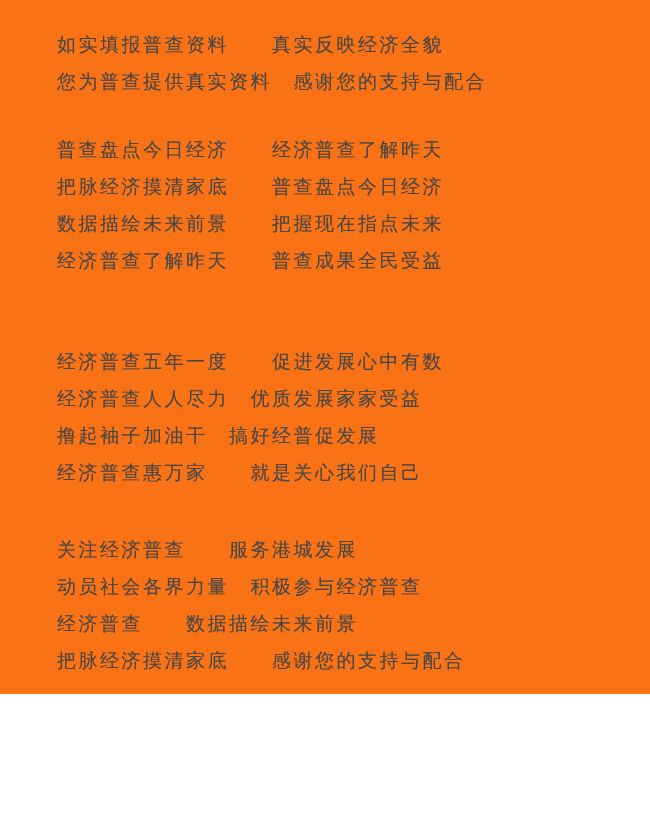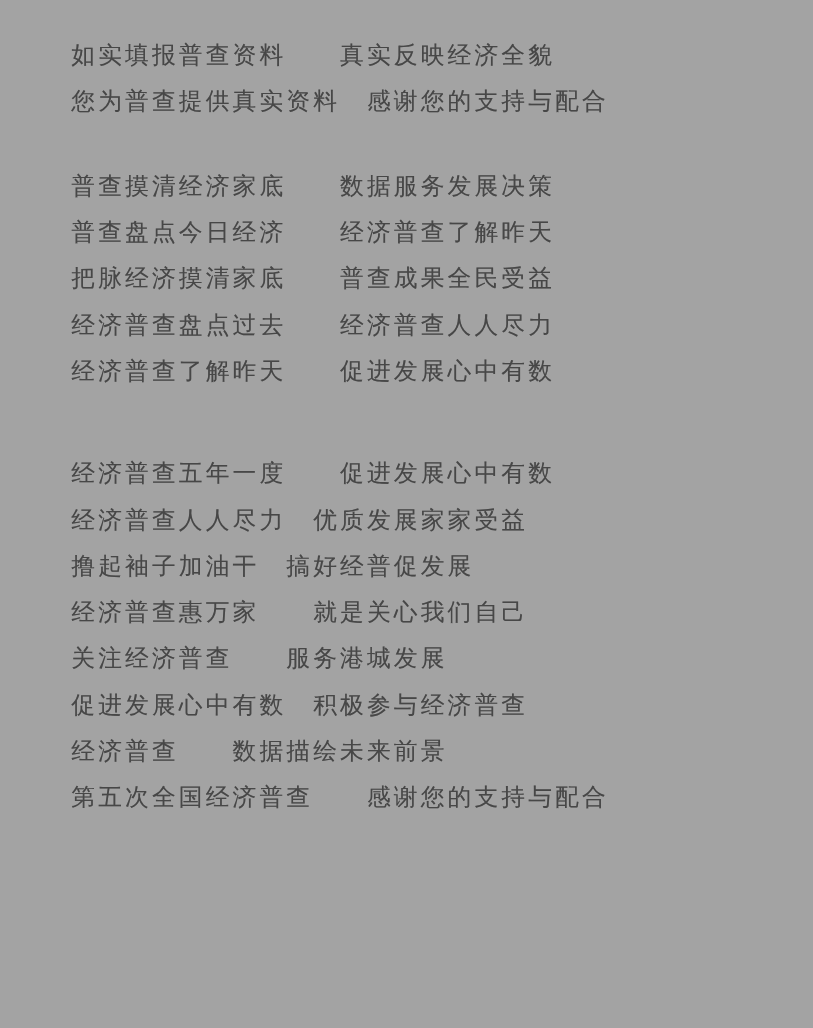--- a/index.html
+++ b/index.html
@@ -4,33 +4,33 @@
 <style>
   html, body {
     margin: 0;
     padding: 0;
     background: #ffffff;
     font-family: "Liberation Serif", "DejaVu Serif", serif;
   }
   .page {
     position: relative;
     width: 650px;
-    height: 822px;
-    background: #a3a3a3;
+    height: 694px;
+    background: #f97316;
     overflow: hidden;
     box-sizing: border-box;
     padding: 26px 20px 0 57px;
   }
   .slogan-group {
     margin: 0;
     padding: 0;
   }
   .slogan-group + .slogan-group.gap-sm { margin-top: 31px; }
-  .slogan-group + .slogan-group.gap-lg { margin-top: 45px; font-family: Liberation Serif, serif; }
-  .slogan-group + .slogan-group.gap-md { }
+  .slogan-group + .slogan-group.gap-lg { margin-top: 64px; font-family: Liberation Serif, serif; }
+  .slogan-group + .slogan-group.gap-md { margin-top: 40px; }
   .slogan-line {
     height: 37px;
     line-height: 37px;
     font-size: 19px;
     letter-spacing: 2.5px;
     color: #474747;
     white-space: nowrap;
     font-weight: 400;
     
     text-shadow: 0 0 0.4px rgba(70,70,70,0.35);
@@ -40,34 +40,33 @@
 <body>
 
 <div class="page">
 
   <div class="slogan-group">
     <div class="slogan-line">如实填报普查资料　　真实反映经济全貌</div>
     <div class="slogan-line">您为普查提供真实资料　感谢您的支持与配合</div>
   </div>
 
   <div class="slogan-group gap-sm">
-    <div class="slogan-line">普查摸清经济家底　　数据服务发展决策</div>
     <div class="slogan-line">普查盘点今日经济　　经济普查了解昨天</div>
-    <div class="slogan-line">把脉经济摸清家底　　普查成果全民受益</div>
-    <div class="slogan-line">经济普查盘点过去　　经济普查人人尽力</div>
-    <div class="slogan-line">经济普查了解昨天　　促进发展心中有数</div>
+    <div class="slogan-line">把脉经济摸清家底　　普查盘点今日经济</div>
+    <div class="slogan-line">数据描绘未来前景　　把握现在指点未来</div>
+    <div class="slogan-line">经济普查了解昨天　　普查成果全民受益</div>
   </div>
 
   <div class="slogan-group gap-lg">
     <div class="slogan-line">经济普查五年一度　　促进发展心中有数</div>
     <div class="slogan-line">经济普查人人尽力　优质发展家家受益</div>
     <div class="slogan-line">撸起袖子加油干　搞好经普促发展</div>
     <div class="slogan-line">经济普查惠万家　　就是关心我们自己</div>
   </div>
 
   <div class="slogan-group gap-md">
     <div class="slogan-line">关注经济普查　　服务港城发展</div>
-    <div class="slogan-line">促进发展心中有数　积极参与经济普查</div>
+    <div class="slogan-line">动员社会各界力量　积极参与经济普查</div>
     <div class="slogan-line">经济普查　　数据描绘未来前景</div>
-    <div class="slogan-line">第五次全国经济普查　　感谢您的支持与配合</div>
+    <div class="slogan-line">把脉经济摸清家底　　感谢您的支持与配合</div>
   </div>
 
 </div>
 
 </body></html>

